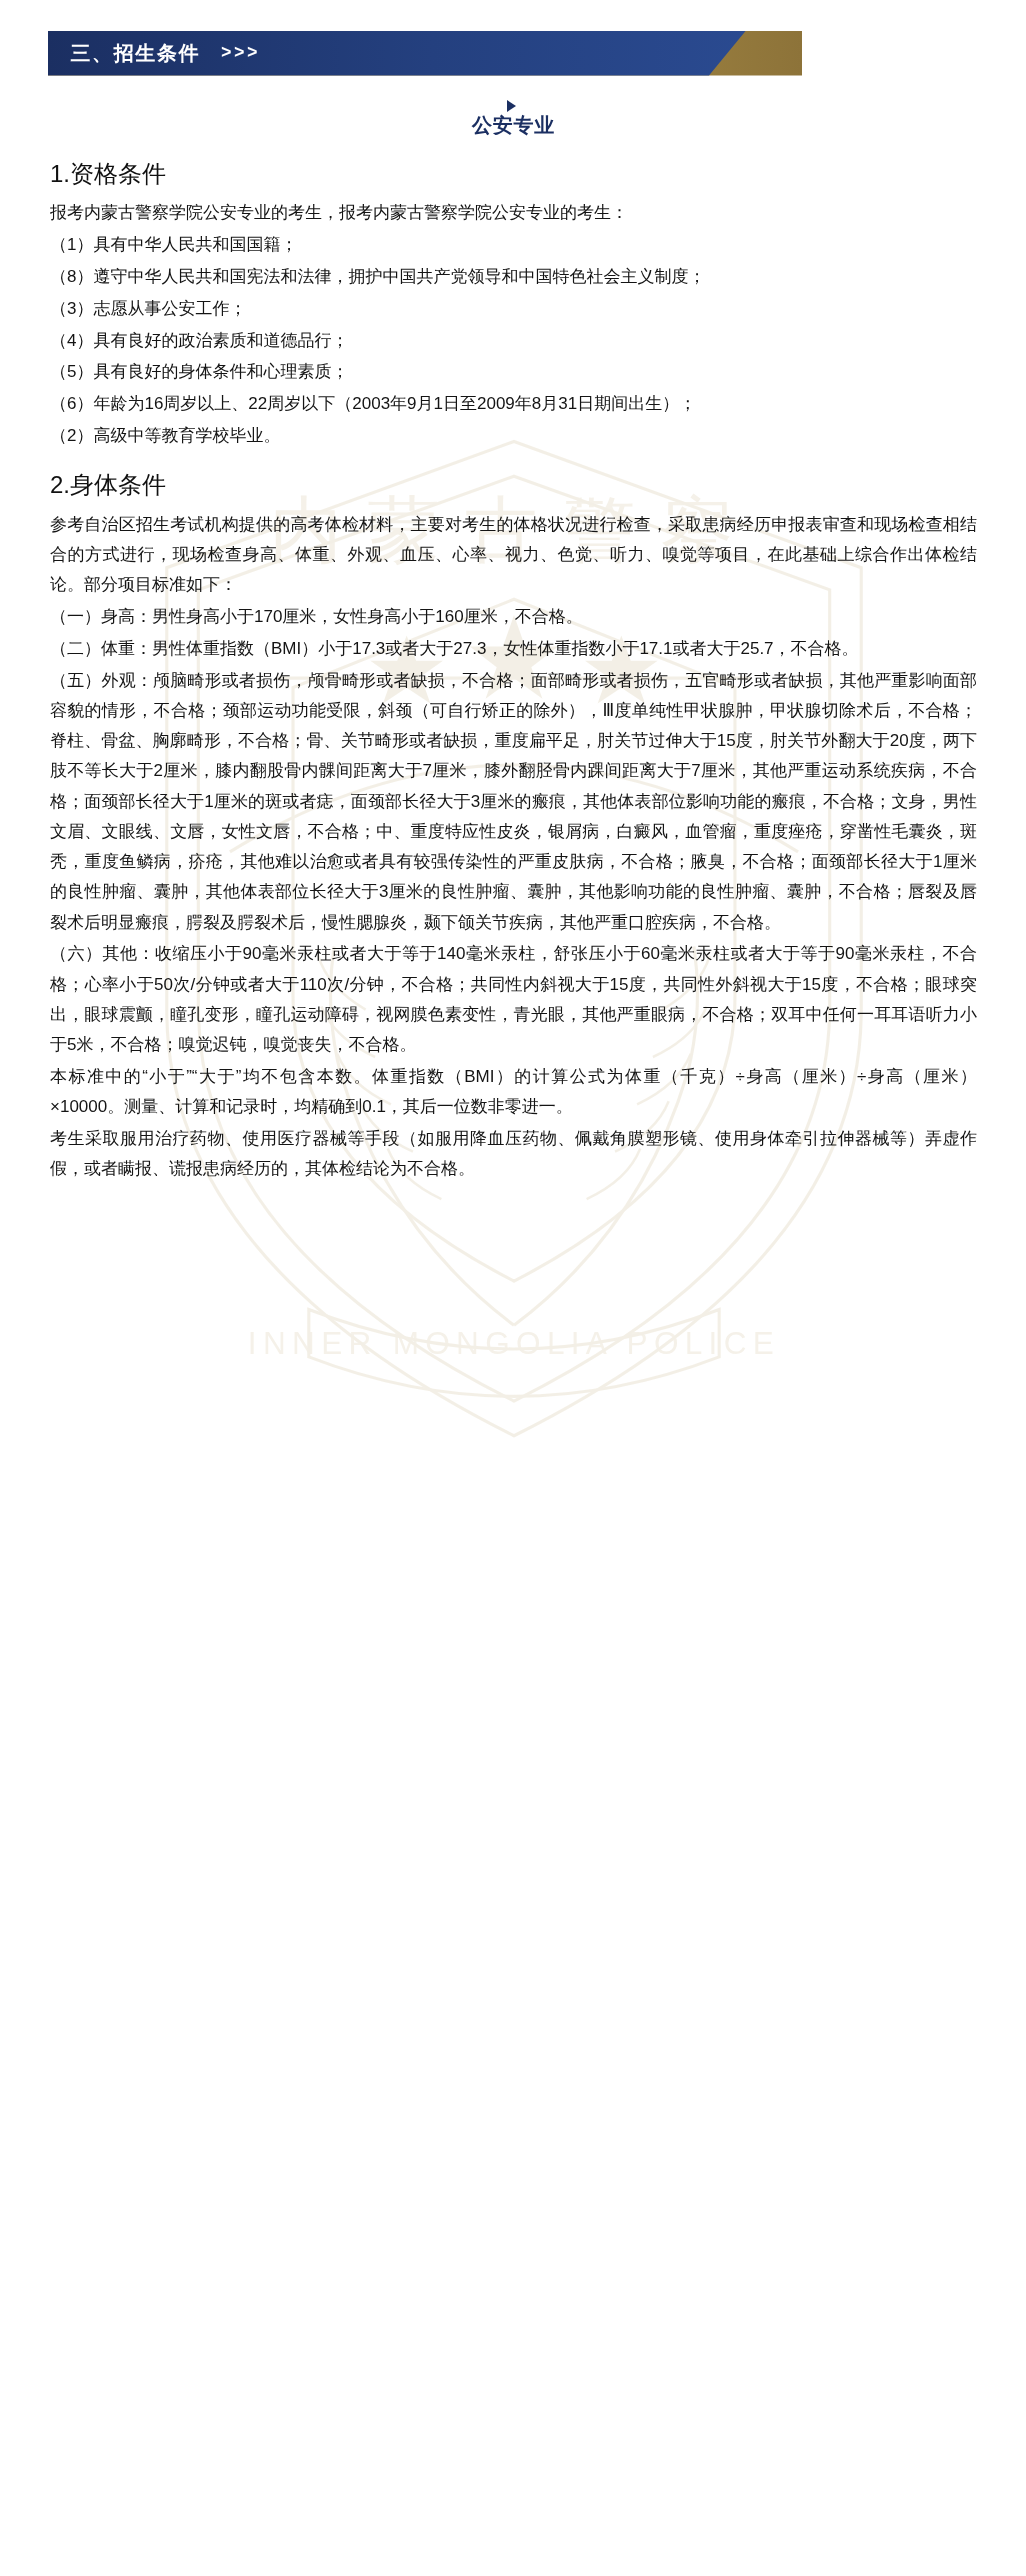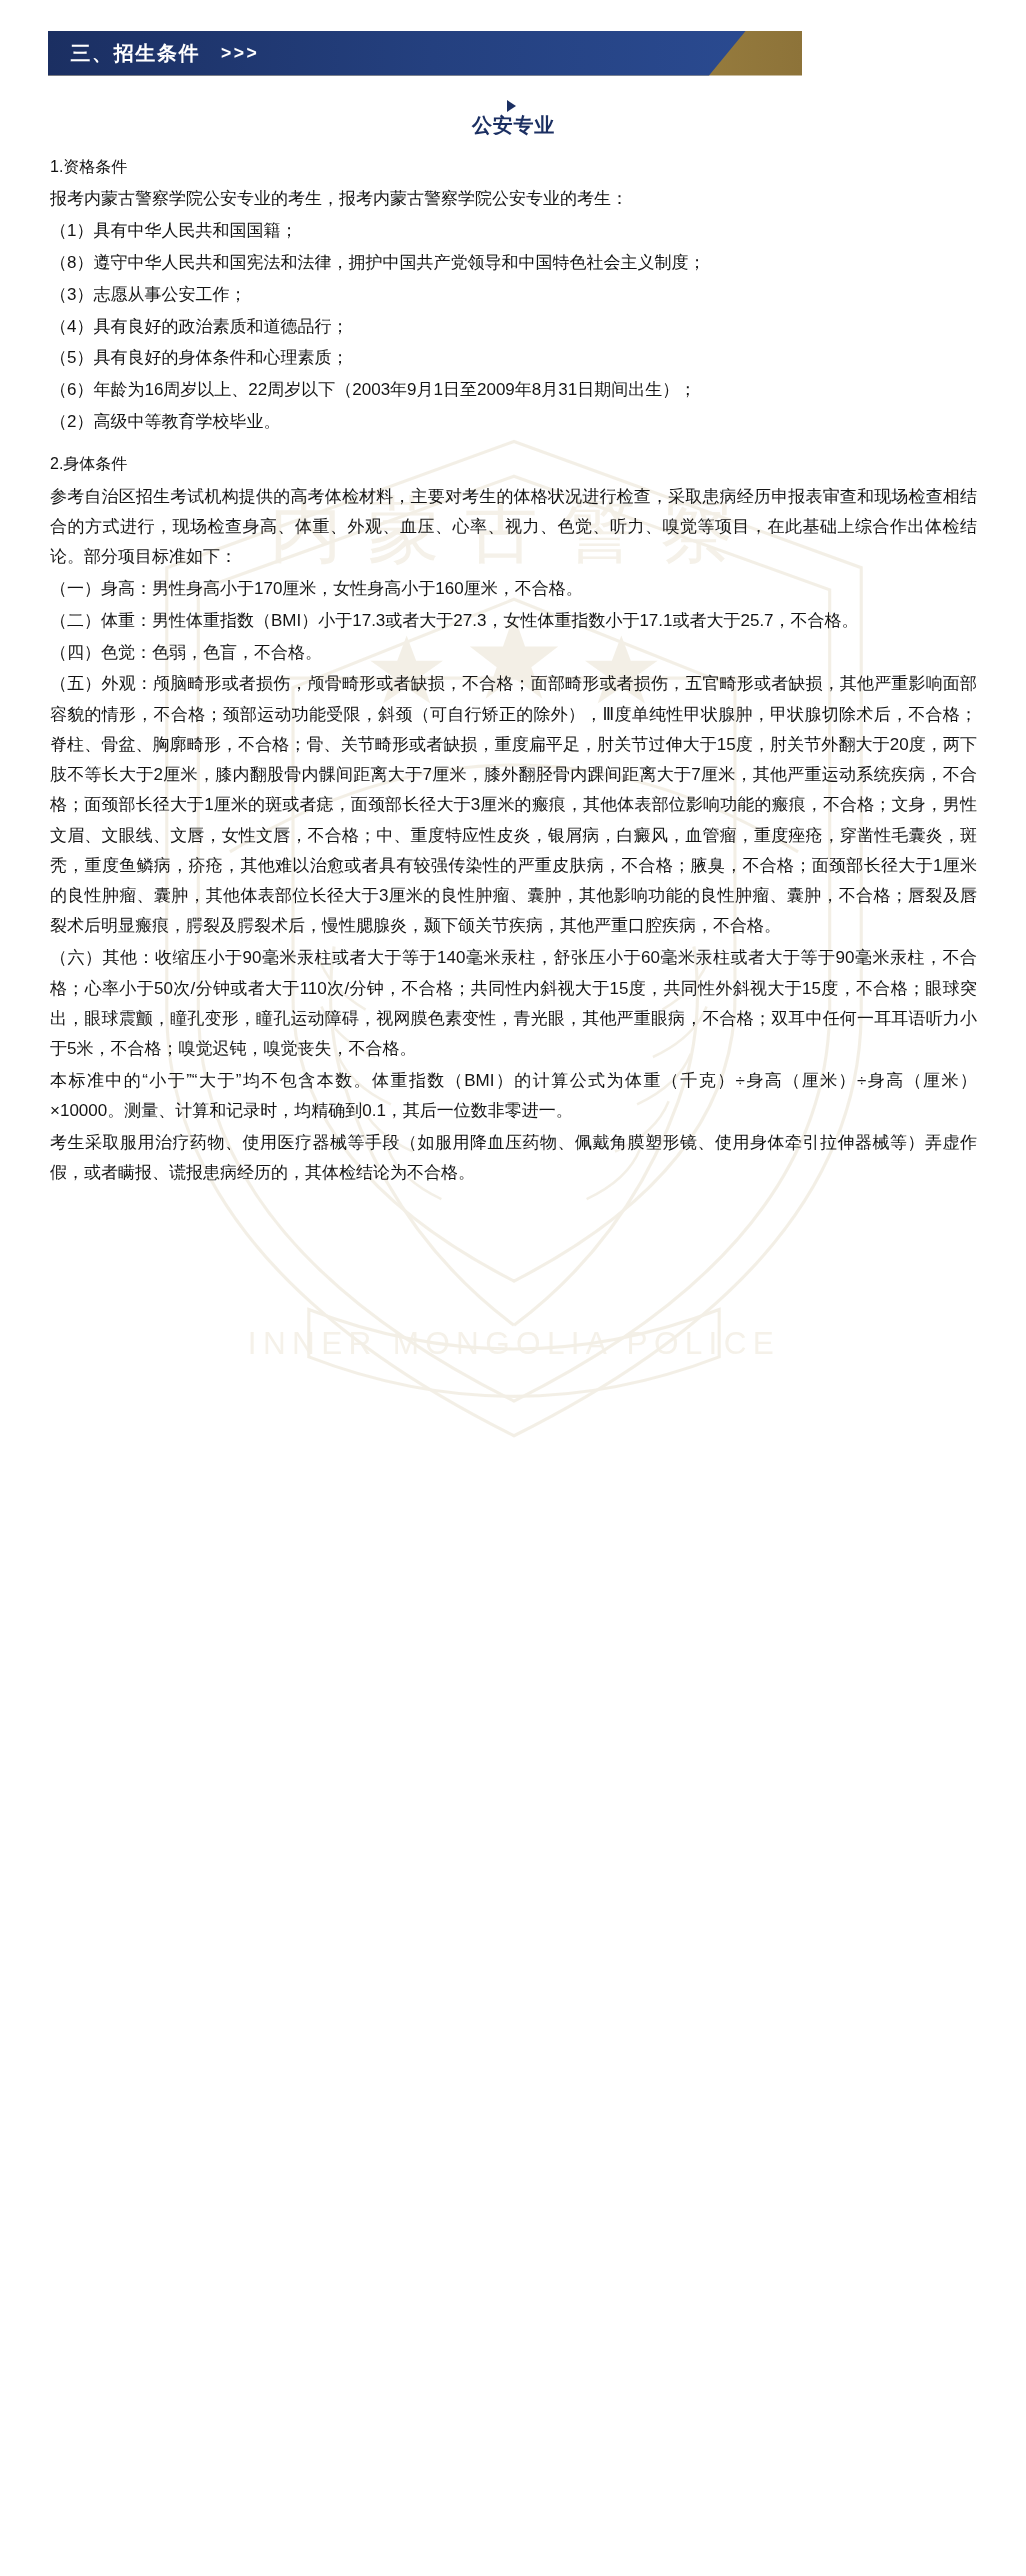--- a/index.html
+++ b/index.html
@@ -30,20 +30,21 @@
   }
   .watermark svg { width: 100%; height: 100%; display: block; }
 
   
   .banner-wrap {
     position: relative;
     z-index: 2;
     margin: 30.5px 0 0 48px;
     width: 808px;
     height: 45px;
+    font-family: Liberation Mono, monospace;
   }
   .banner-gold {
     position: absolute;
     left: 0; top: 0;
     width: 754px; height: 45px;
     background: linear-gradient(90deg, #b99a4e 0%, #a88c46 60%, #8d7339 100%);
     clip-path: polygon(0 0, 100% 0, 100% 100%, 0 100%);
   }
   .banner-blue {
     position: absolute;
@@ -90,21 +91,21 @@
   .tri {
     display: inline-block;
     width: 0; height: 0;
     border-left: 9.6px solid #1b2f62;
     border-top: 6.4px solid transparent;
     border-bottom: 6.4px solid transparent;
     margin-right: 4.8px;
   }
 
   .sub-heading {
-    font-size: 16px;
+    font-size: 24px;
     font-weight: normal;
     color: #111;
     margin: 13px 0 3.2px 0;
     line-height: 1.75;
   }
 
   p.para {
     font-size: 17px;
     line-height: 1.78;
     margin: 0 0 1.6px 0;
@@ -181,21 +182,20 @@
       <p class="para">（8）遵守中华人民共和国宪法和法律，拥护中国共产党领导和中国特色社会主义制度；</p>
       <p class="para">（3）志愿从事公安工作；</p>
       <p class="para">（4）具有良好的政治素质和道德品行；</p>
       <p class="para">（5）具有良好的身体条件和心理素质；</p>
       <p class="para">（6）年龄为16周岁以上、22周岁以下（2003年9月1日至2009年8月31日期间出生）；</p>
       <p class="para">（2）高级中等教育学校毕业。</p>
       <p class="sub-heading">2.身体条件</p>
       <p class="para">参考自治区招生考试机构提供的高考体检材料，主要对考生的体格状况进行检查，采取患病经历申报表审查和现场检查相结合的方式进行，现场检查身高、体重、外观、血压、心率、视力、色觉、听力、嗅觉等项目，在此基础上综合作出体检结论。部分项目标准如下：</p>
       <p class="para">（一）身高：男性身高小于170厘米，女性身高小于160厘米，不合格。</p>
       <p class="para">（二）体重：男性体重指数（BMI）小于17.3或者大于27.3，女性体重指数小于17.1或者大于25.7，不合格。</p>
-      <p class="para">（四）色觉：色弱，色盲，不合格。</p>
       <p class="para">（五）外观：颅脑畸形或者损伤，颅骨畸形或者缺损，不合格；面部畸形或者损伤，五官畸形或者缺损，其他严重影响面部容貌的情形，不合格；颈部运动功能受限，斜颈（可自行矫正的除外），Ⅲ度单纯性甲状腺肿，甲状腺切除术后，不合格；脊柱、骨盆、胸廓畸形，不合格；骨、关节畸形或者缺损，重度扁平足，肘关节过伸大于15度，肘关节外翻大于20度，两下肢不等长大于2厘米，膝内翻股骨内髁间距离大于7厘米，膝外翻胫骨内踝间距离大于7厘米，其他严重运动系统疾病，不合格；面颈部长径大于1厘米的斑或者痣，面颈部长径大于3厘米的瘢痕，其他体表部位影响功能的瘢痕，不合格；文身，男性文眉、文眼线、文唇，女性文唇，不合格；中、重度特应性皮炎，银屑病，白癜风，血管瘤，重度痤疮，穿凿性毛囊炎，斑秃，重度鱼鳞病，疥疮，其他难以治愈或者具有较强传染性的严重皮肤病，不合格；腋臭，不合格；面颈部长径大于1厘米的良性肿瘤、囊肿，其他体表部位长径大于3厘米的良性肿瘤、囊肿，其他影响功能的良性肿瘤、囊肿，不合格；唇裂及唇裂术后明显瘢痕，腭裂及腭裂术后，慢性腮腺炎，颞下颌关节疾病，其他严重口腔疾病，不合格。</p>
       <p class="para">（六）其他：收缩压小于90毫米汞柱或者大于等于140毫米汞柱，舒张压小于60毫米汞柱或者大于等于90毫米汞柱，不合格；心率小于50次/分钟或者大于110次/分钟，不合格；共同性内斜视大于15度，共同性外斜视大于15度，不合格；眼球突出，眼球震颤，瞳孔变形，瞳孔运动障碍，视网膜色素变性，青光眼，其他严重眼病，不合格；双耳中任何一耳耳语听力小于5米，不合格；嗅觉迟钝，嗅觉丧失，不合格。</p>
       <p class="para">本标准中的“小于”“大于”均不包含本数。体重指数（BMI）的计算公式为体重（千克）÷身高（厘米）÷身高（厘米）×10000。测量、计算和记录时，均精确到0.1，其后一位数非零进一。</p>
       <p class="para">考生采取服用治疗药物、使用医疗器械等手段（如服用降血压药物、佩戴角膜塑形镜、使用身体牵引拉伸器械等）弄虚作假，或者瞒报、谎报患病经历的，其体检结论为不合格。</p>
     </div>
 
 </div>
 
 
 </body></html>

